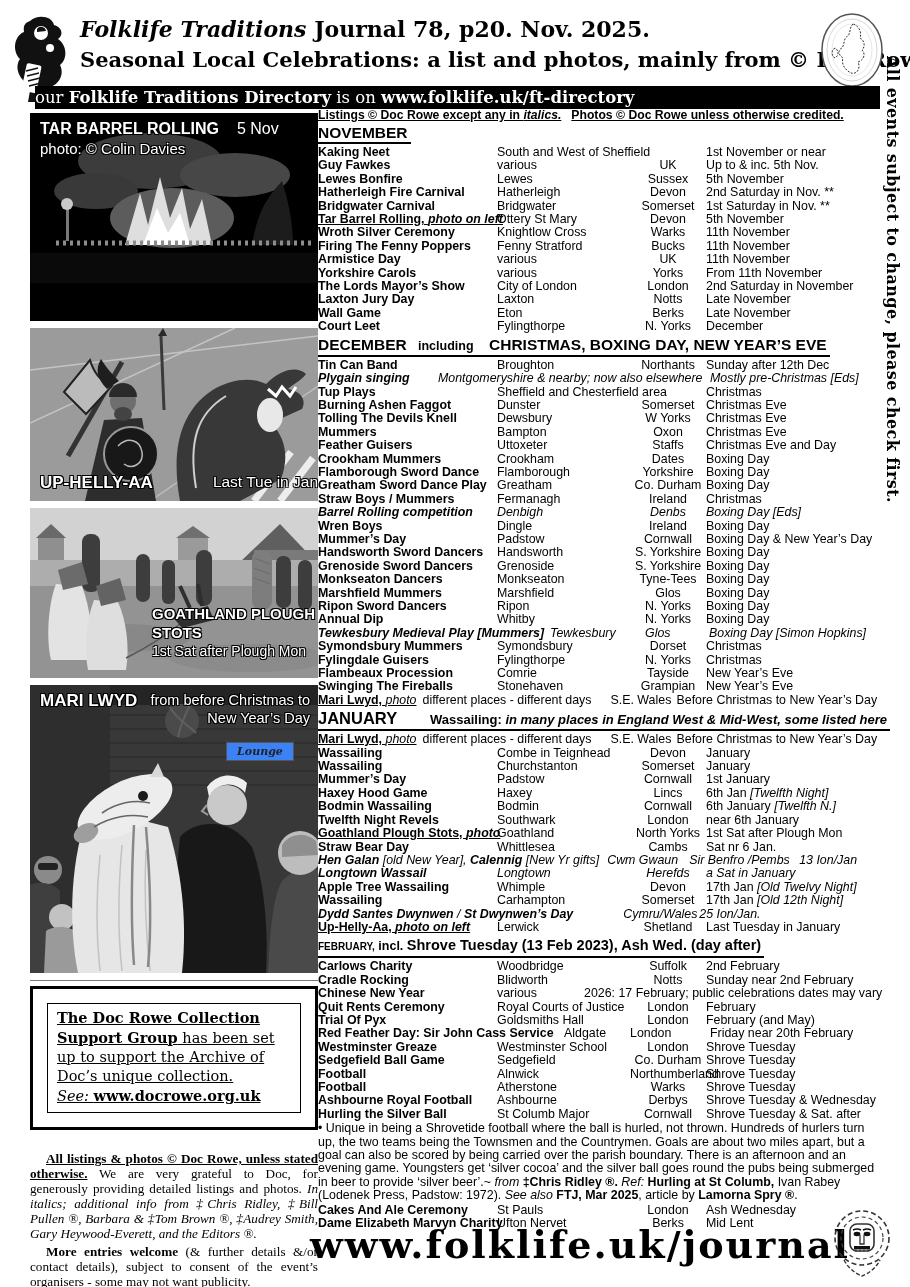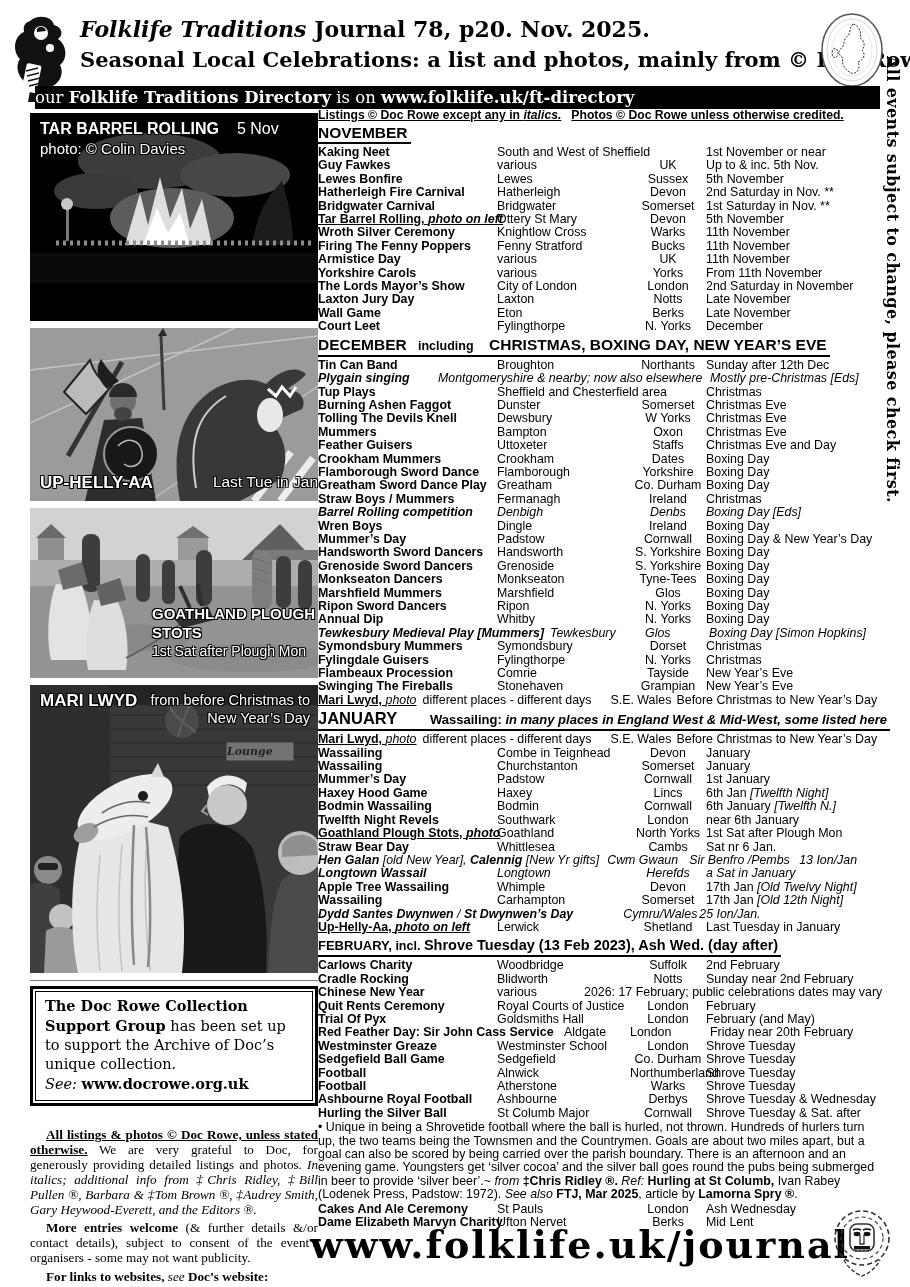--- a/index.html
+++ b/index.html
@@ -26,25 +26,25 @@
   .cap-title{font-weight:bold;}
   #cap1{left:10px;top:6px;font-size:16px;line-height:20px;}
   #cap1 .cap-note{font-weight:normal;margin-left:18px;font-size:16px;}
   #cap1 .cap-credit{font-weight:normal;font-size:15px;}
   #cap2{left:10px;right:0;bottom:8px;display:flex;justify-content:space-between;font-size:17px;}
   #cap2 .cap-note{font-weight:normal;font-size:15.5px;}
   #cap3{left:122px;top:96px;width:170px;font-size:15px;line-height:19px;}
   #cap3 .cap-note{font-weight:normal;font-size:14px;}
   #cap4{left:10px;right:8px;top:6px;display:flex;justify-content:space-between;font-size:17px;}
   #cap4 .cap-note{font-weight:normal;font-size:14.5px;width:170px;text-align:right;line-height:18px;}
-  #lounge-sign{position:absolute;left:196px;top:57px;width:66px;height:17px;background:#737373;
+  #lounge-sign{position:absolute;left:196px;top:57px;width:66px;height:17px;background:#3b82f6;
                font-family:"DejaVu Serif",serif;font-style:italic;font-weight:bold;font-size:11px;
-               color:#222;text-align:left;line-height:17px;border:1px solid #555;}
+               color:#222;text-align:center;line-height:17px;border:1px solid #555;}
   .hr-thin{border-top:1px solid #777;margin:7px 0 0;}
-  #support-box{margin-top:5px;border:3px solid #000;padding:2px;background:#fff;}
+  #support-box{margin-top:5px;border:3px solid #000;padding:14px;background:#fff;text-decoration:underline;}
   #support-box-inner{border:1.5px solid #000;padding:4px 9px 6px;font-family:"DejaVu Serif",serif;
                      font-size:14.5px;line-height:19px;}
   #left-paras{margin-top:22px;}
   .lp{font-family:"Liberation Serif",serif;font-size:13.2px;line-height:14.9px;text-align:justify;margin:0 0 4px;}
   .lp.ind{text-indent:16px;}
   .lp.mt{margin-top:8px;}
   
   #main{position:absolute;left:318px;top:108px;width:562px;}
   #credit{font-size:12.2px;font-weight:bold;white-space:nowrap;margin-bottom:1px;}
   .mheading{font-weight:bold;font-size:15.5px;line-height:18px;border-bottom:2.5px solid #000;
@@ -555,21 +555,21 @@
           <div class="ccounty">Somerset</div>
           <div class="cdate"><span>17th Jan </span><span class="i">[Old 12th Night]</span></div>
         </div>
         <div class="lrow wide"><span class="b i">Dydd Santes Dwynwen</span><span class="i"> / </span><span class="b i">St Dwynwen’s Day</span><span style="display: inline-block; min-width: 50px;"> </span><span class="i" style="display: inline-block; min-width: 76px;">Cymru/Wales</span><span class="i">25 Ion/Jan.</span></div>
         <div class="lrow">
           <div class="cname"><span class="b u">Up-Helly-Aa, </span><span class="i u">photo on left</span></div>
           <div class="cplace">Lerwick</div>
           <div class="ccounty">Shetland</div>
           <div class="cdate">Last Tuesday in January</div>
         </div>
-        <div class="mheading"><span style="font-size: 13px;">FEBRUARY,</span><span style="font-size: 12.5px;"> incl. </span><span style="font-size: 14.5px;">Shrove Tuesday (13 Feb 2023),</span><span style="font-size: 14.5px;">  Ash Wed. (day after)</span></div>
+        <div class="mheading"><span style="font-size: 10px;">FEBRUARY,</span><span style="font-size: 12.5px;"> incl. </span><span style="font-size: 14.5px;">Shrove Tuesday (13 Feb 2023),</span><span style="font-size: 14.5px;">  Ash Wed. (day after)</span></div>
         <div class="lrow">
           <div class="cname">Carlows Charity</div>
           <div class="cplace">Woodbridge</div>
           <div class="ccounty">Suffolk</div>
           <div class="cdate">2nd February</div>
         </div>
         <div class="lrow">
           <div class="cname">Cradle Rocking</div>
           <div class="cplace">Blidworth</div>
           <div class="ccounty">Notts</div>

